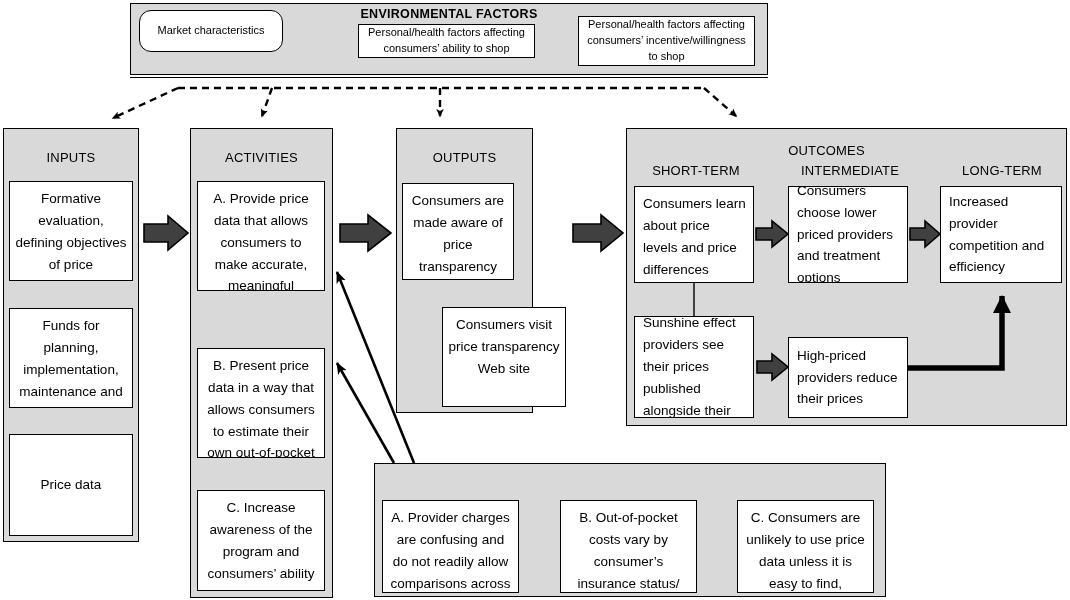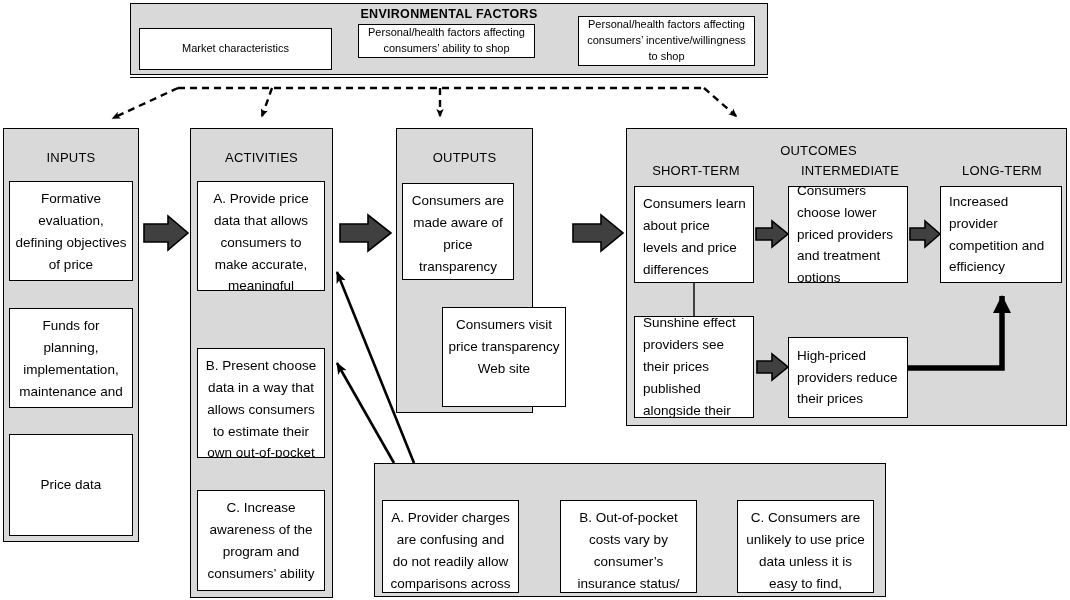--- a/index.html
+++ b/index.html
@@ -102,53 +102,53 @@
 </head>
 <body>
 
 <div id="canvas">
 
   <div class="panel" style="left:130px; top:3px; width:638px; height:72px; border-bottom-width:1px;"></div>
   <div style="position:absolute; left:130px; top:77px; width:638px; height:2px; border-top:1px solid #000; box-sizing:border-box;"></div>
 
   <div class="env-title" style="left:130px; top:7px; width:638px;">ENVIRONMENTAL FACTORS</div>
 
-  <div class="env-node" style="left:139px; top:28px; width:193px; height:42px;">Market characteristics</div>
+  <div class="env-node" style="left:139px; top:10px; width:144px; height:42px;border-radius:12px;">Market characteristics</div>
 
   <div class="env-node" style="left:358px; top:24px; width:177px; height:28px;">Personal/health factors affecting consumers’ ability to shop</div>
 
   <div class="env-node" style="left:578px; top:16px; width:177px; height:50px;">Personal/health factors affecting consumers’ incentive/willingness to shop</div>
 
   <div class="panel" style="left:3px; top:128px; width:136px; height:414px;"></div>
   <div class="panel-title" style="left:3px; top:150px; width:136px;">INPUTS</div>
 
   <div class="node" style="left:9px; top:181px; width:124px; height:100px;">Formative evaluation, defining objectives of price</div>
 
   <div class="node" style="left:9px; top:308px; width:124px; height:100px;">Funds for planning, implementation, maintenance and</div>
 
   <div class="node vcenter" style="left:9px; top:434px; width:124px; height:102px;">Price data</div>
 
   <div class="panel" style="left:190px; top:128px; width:143px; height:470px;"></div>
   <div class="panel-title" style="left:190px; top:150px; width:143px;">ACTIVITIES</div>
 
   <div class="node" style="left:197px; top:181px; width:128px; height:110px;">A. Provide price data that allows consumers to make accurate, meaningful comparisons across providers</div>
 
-  <div class="node" style="left:197px; top:348px; width:128px; height:110px;">B. Present choose data in a way that allows consumers to estimate their own out-of-pocket</div>
+  <div class="node" style="left:197px; top:348px; width:128px; height:110px;">B. Present price data in a way that allows consumers to estimate their own out-of-pocket</div>
 
   <div class="node" style="left:197px; top:490px; width:128px; height:101px;">C. Increase awareness of the program and consumers’ ability</div>
 
   <div class="panel" style="left:396px; top:128px; width:137px; height:285px;"></div>
   <div class="panel-title" style="left:396px; top:150px; width:137px;">OUTPUTS</div>
 
   <div class="node" style="left:402px; top:183px; width:112px; height:97px;">Consumers are made aware of price transparency initiative</div>
 
   <div class="node" style="left:402px; top:307px; width:124px; height:100px;margin-left:40px;">Consumers visit price transparency Web site</div>
 
   <div class="panel" style="left:626px; top:128px; width:441px; height:298px;"></div>
-  <div class="panel-title" style="left:626px; top:143px; width:385px;">OUTCOMES</div>
+  <div class="panel-title" style="left:626px; top:143px; width:385px;padding-left:8px;">OUTCOMES</div>
   <div class="panel-title" style="left:634px; top:163px; width:124px;">SHORT-TERM</div>
   <div class="panel-title" style="left:788px; top:163px; width:124px;">INTERMEDIATE</div>
   <div class="panel-title" style="left:940px; top:163px; width:124px;">LONG-TERM</div>
 
   <div class="node left" style="left:634px; top:186px; width:120px; height:97px;">Consumers learn about price levels and price differences across</div>
 
   <div class="node left vcenter-left" style="left:788px; top:186px; width:120px; height:97px;">Consumers choose lower priced providers and treatment options</div>
 
   <div class="node left vcenter-left" style="left:940px; top:186px; width:122px; height:97px;">Increased provider competition and efficiency</div>
 

